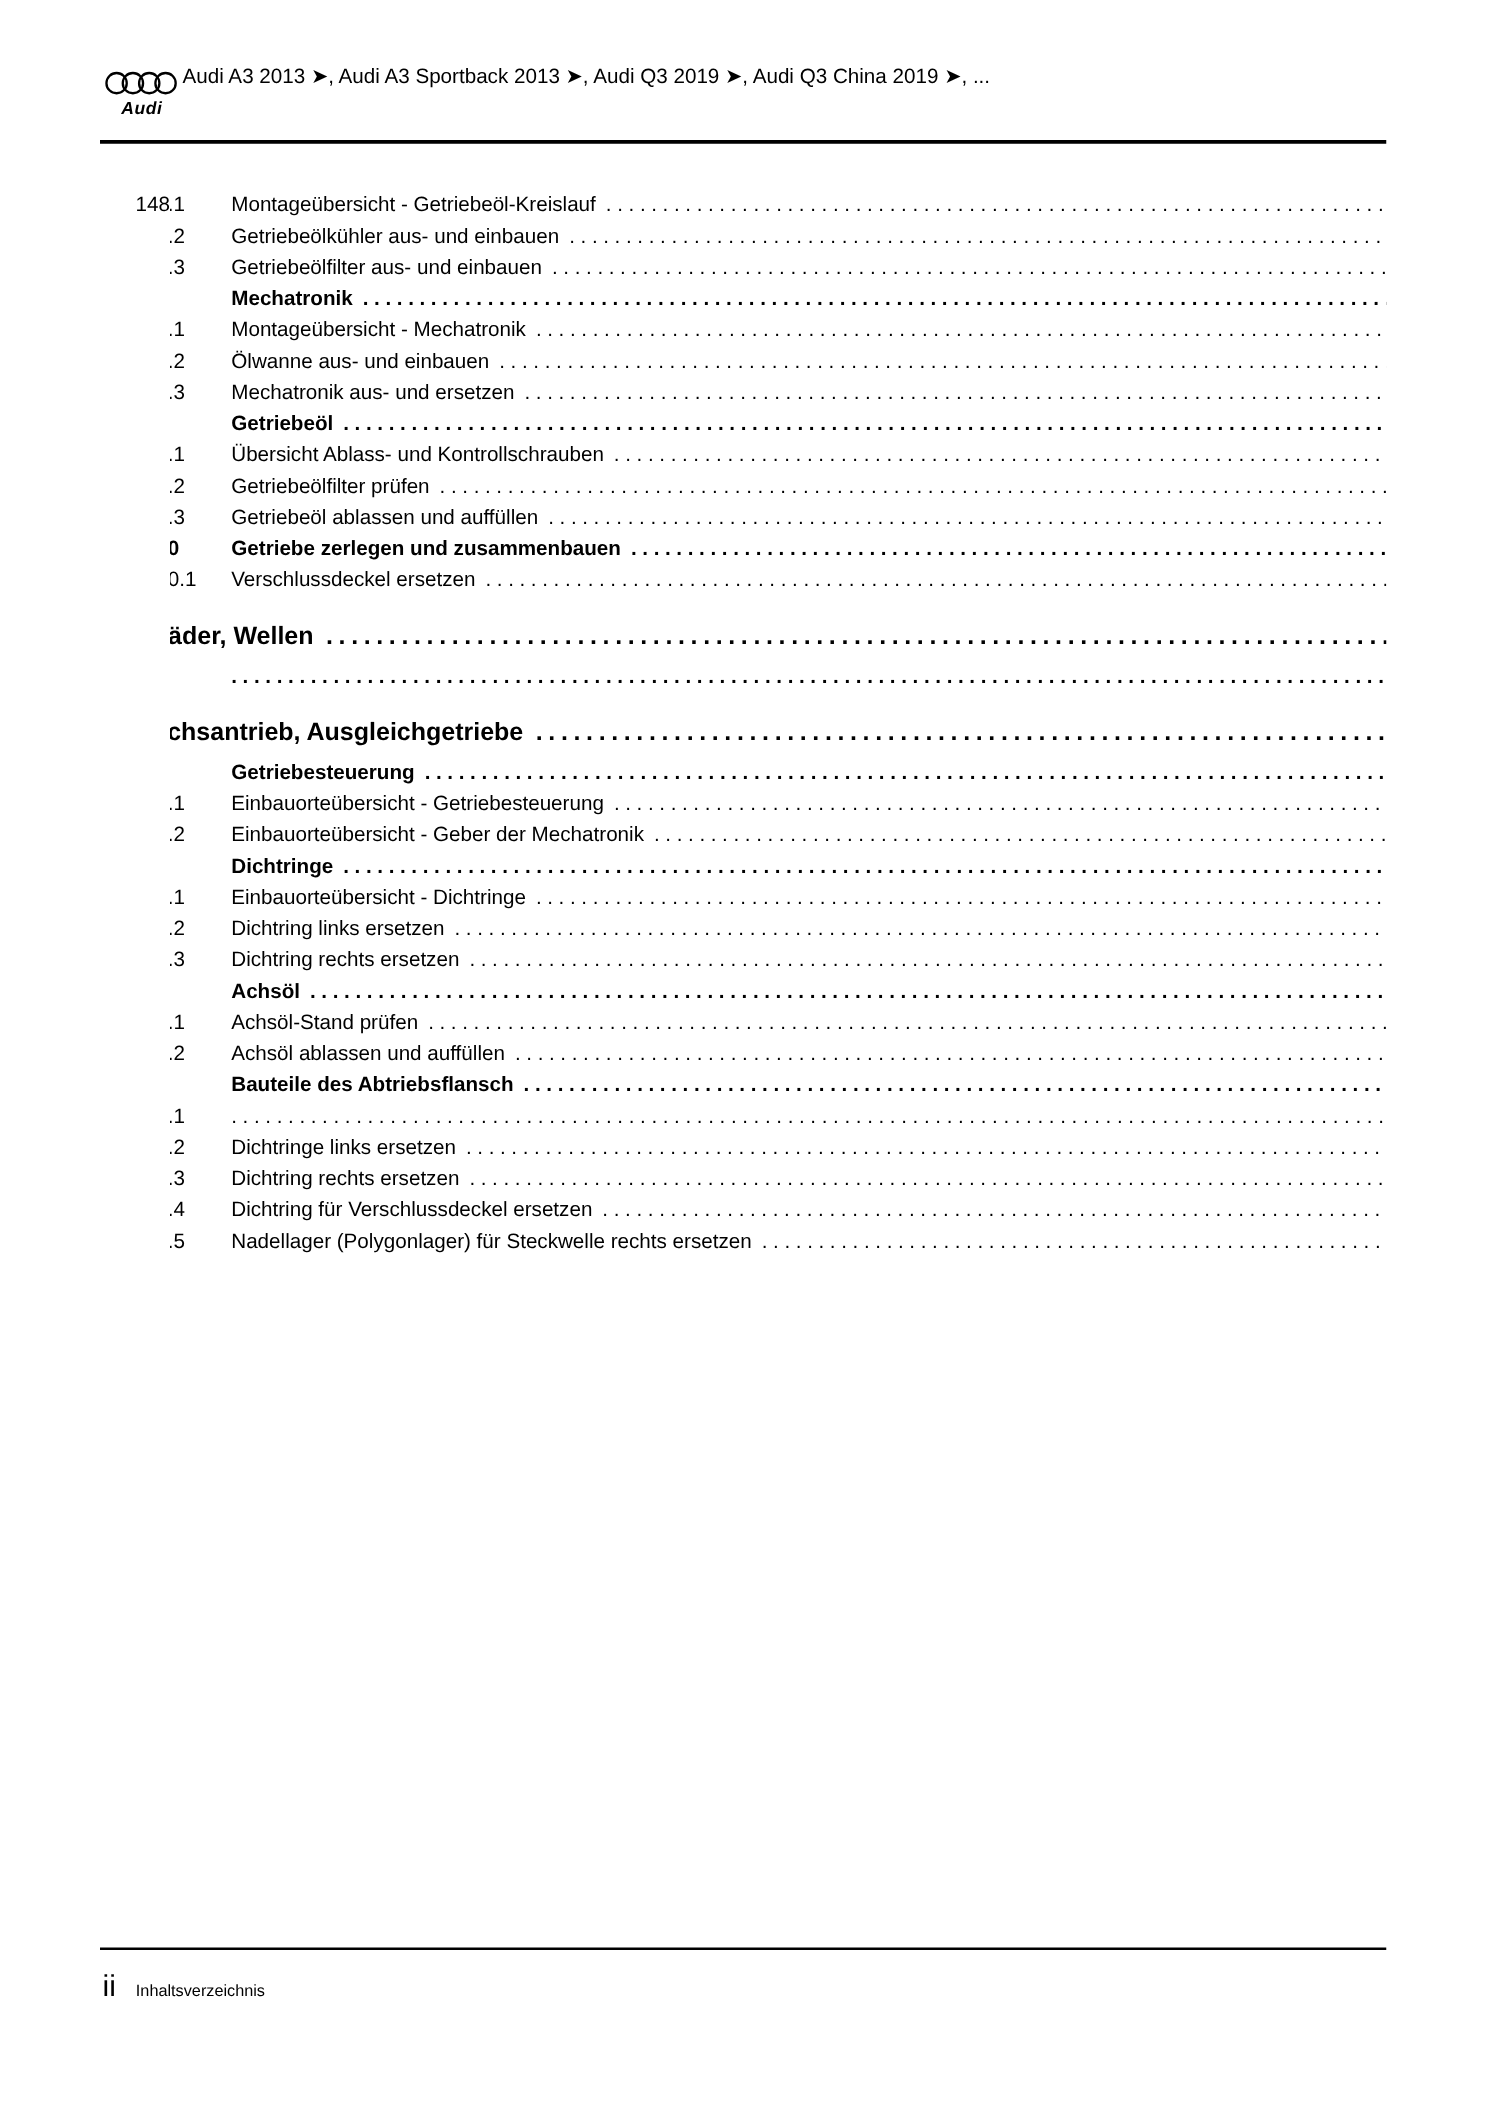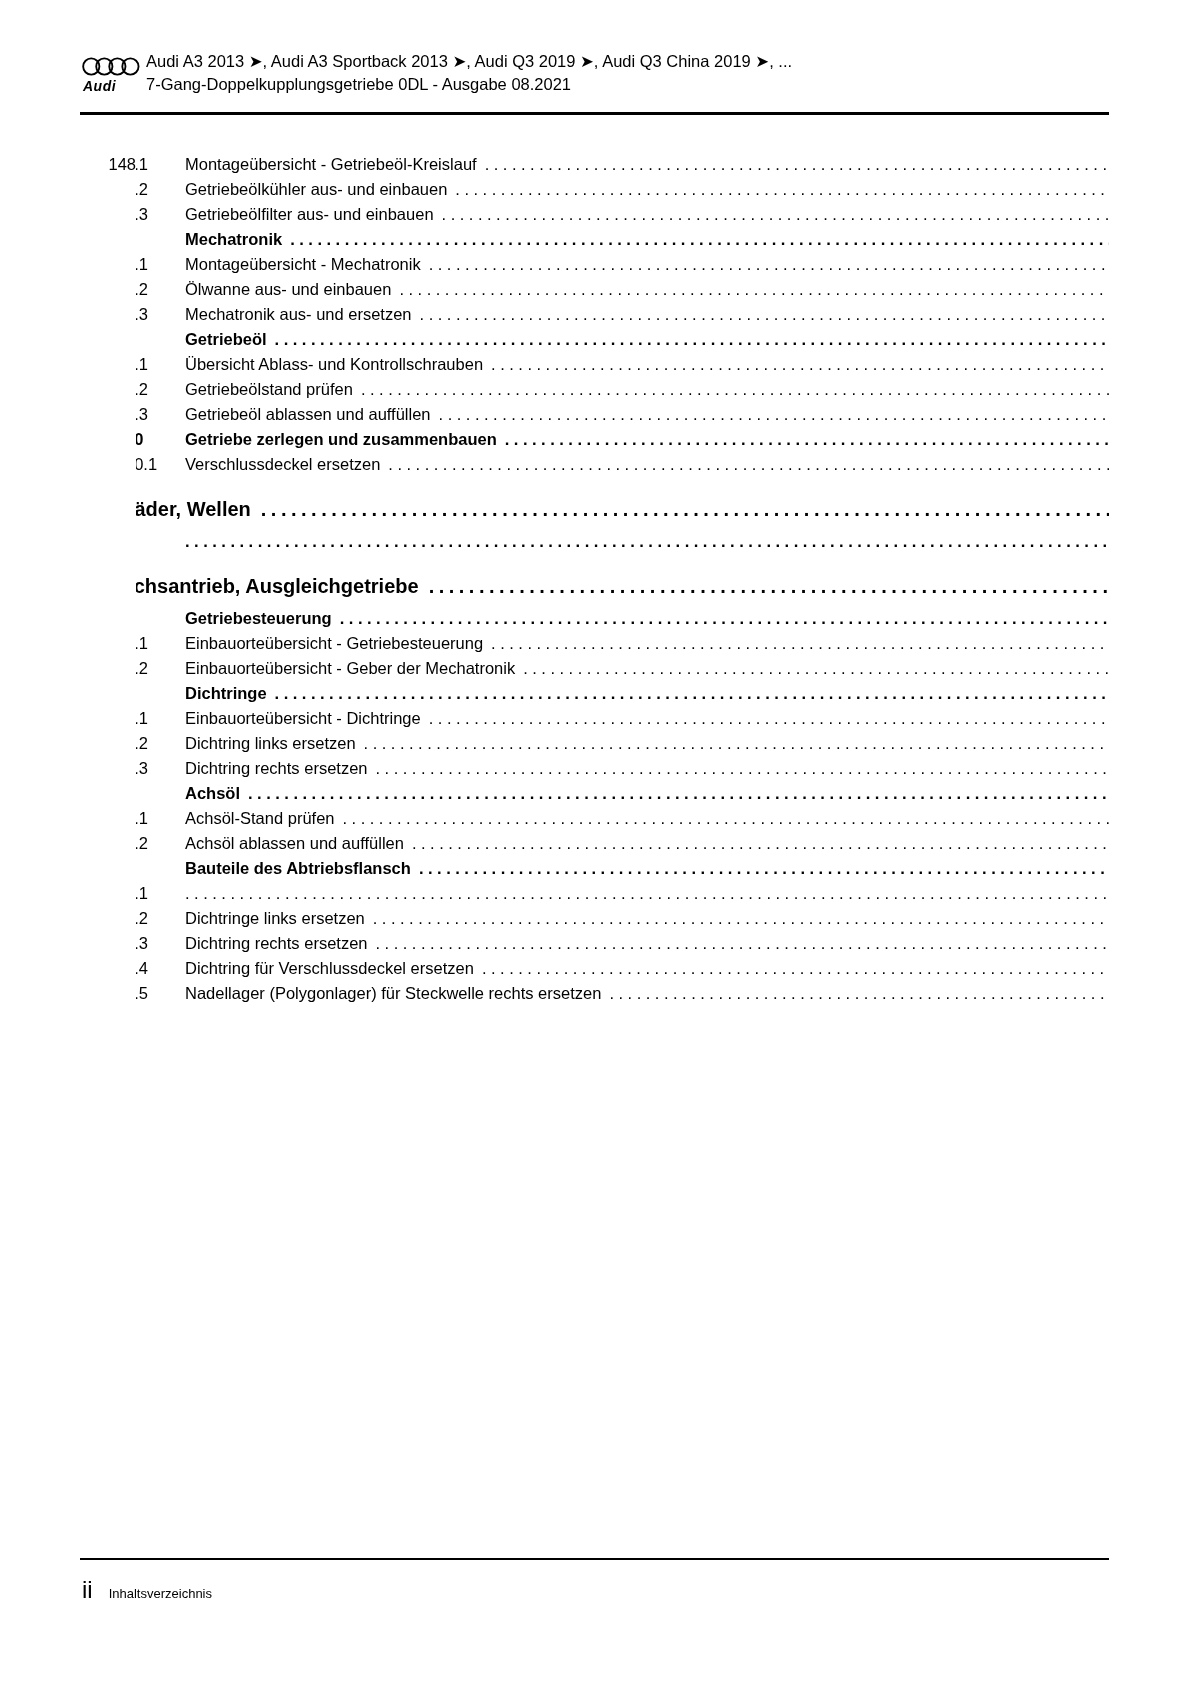--- a/index.html
+++ b/index.html
@@ -10,21 +10,21 @@
     font-family: "Liberation Sans", sans-serif;
     color: #000;
     overflow: hidden;
   }
   .page { position: absolute; inset: 0; background: #fff; }
 
   
   .header { position: absolute; left: 80px; right: 82px; top: 50px; }
   .logo {
     position: absolute; left: 2px; top: 6px; width: 62px;
-    display: flex; flex-direction: column; align-items: flex-start;
+    display: flex; flex-direction: column; align-items: center;
   }
   .logo svg { width: 58px; height: 21px; display: block; }
   .brand-word {
     font-size: 14px; font-weight: bold; font-style: italic;
     letter-spacing: 0.5px; margin-top: 1px; margin-left: 1px;
   }
   .header-text { margin-left: 66px; }
   .models-line { font-size: 16.5px; line-height: 23px; white-space: nowrap; }
   .subtitle   { font-size: 16.5px; line-height: 23px; white-space: nowrap; }
   .header-rule {
@@ -76,21 +76,20 @@
       <svg viewBox="0 0 100 36" aria-hidden="true">
         <circle cx="16" cy="18" r="14" fill="none" stroke="#000" stroke-width="3.2"></circle>
         <circle cx="38.5" cy="18" r="14" fill="none" stroke="#000" stroke-width="3.2"></circle>
         <circle cx="61" cy="18" r="14" fill="none" stroke="#000" stroke-width="3.2"></circle>
         <circle cx="83.5" cy="18" r="14" fill="none" stroke="#000" stroke-width="3.2"></circle>
       </svg>
       <span class="brand-word">Audi</span>
     </div>
     <div class="header-text">
       <div class="models-line">Audi A3 2013 ➤, Audi A3 Sportback 2013 ➤, Audi Q3 2019 ➤, Audi Q3 China 2019 ➤, ...</div>
-      <div class="subtitle">7-Gang-Doppelkupplungsgetriebe 0DL - Ausgabe 08.2021</div>
     </div>
   </div>
 
   <div class="header-rule"></div>
 
   <div class="toc" id="toc">
       <div class="row sub">
         <span class="num">7.1</span>
         <span class="title">Montageübersicht - Getriebeöl-Kreislauf</span>
         <span class="dots">................................................................................................................................................................................................................................................</span>
@@ -139,21 +138,21 @@
         <span class="page">91</span>
       </div>
       <div class="row sub">
         <span class="num">9.1</span>
         <span class="title">Übersicht Ablass- und Kontrollschrauben</span>
         <span class="dots">................................................................................................................................................................................................................................................</span>
         <span class="page">91</span>
       </div>
       <div class="row sub">
         <span class="num">9.2</span>
-        <span class="title">Getriebeölstand prüfen</span>
+        <span class="title">Getriebeölfilter prüfen</span>
         <span class="dots">................................................................................................................................................................................................................................................</span>
         <span class="page">91</span>
       </div>
       <div class="row sub">
         <span class="num">9.3</span>
         <span class="title">Getriebeöl ablassen und auffüllen</span>
         <span class="dots">................................................................................................................................................................................................................................................</span>
         <span class="page">97</span>
       </div>
       <div class="row section">

